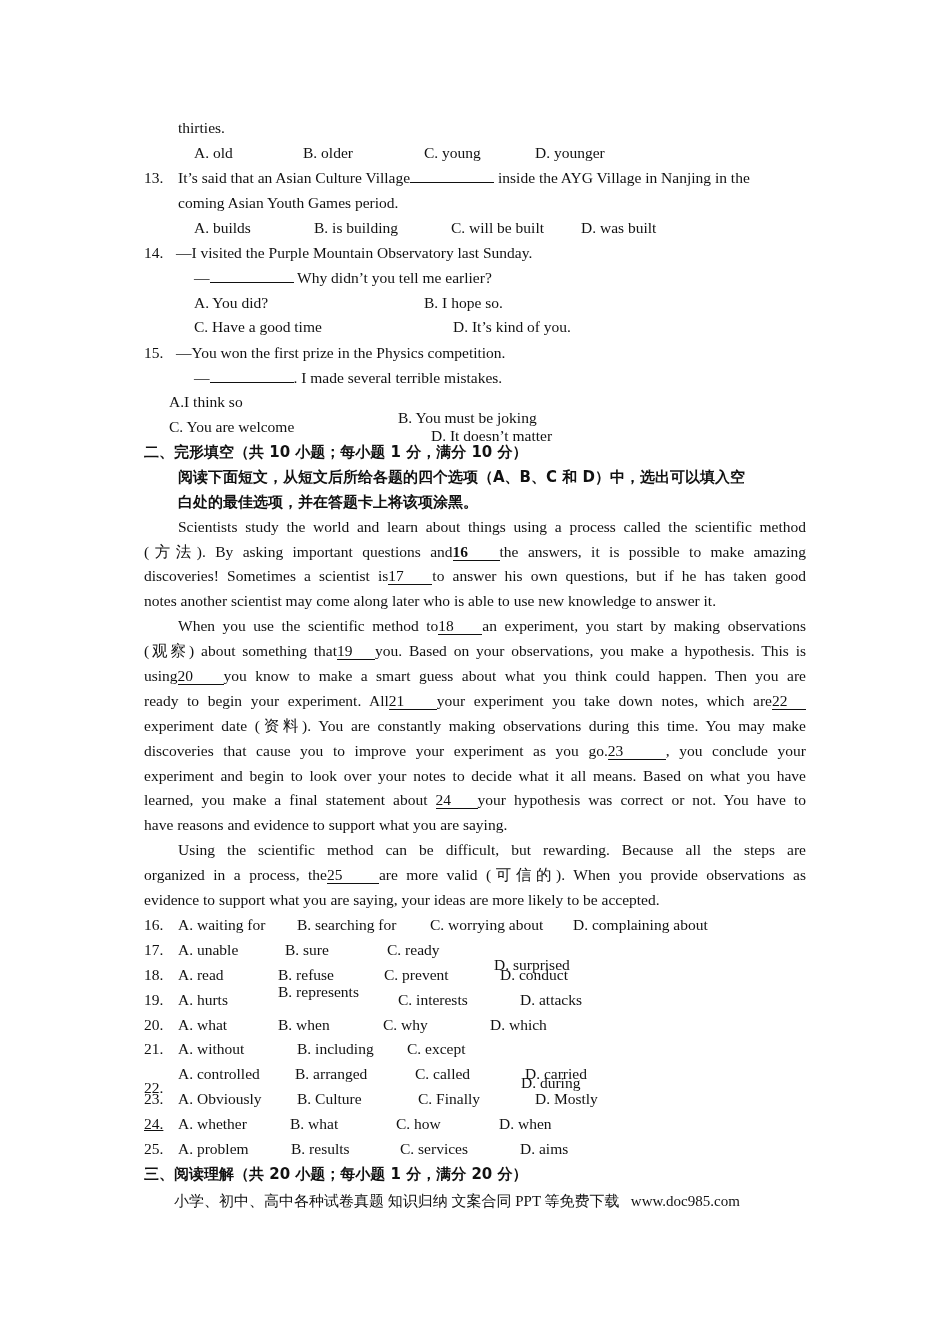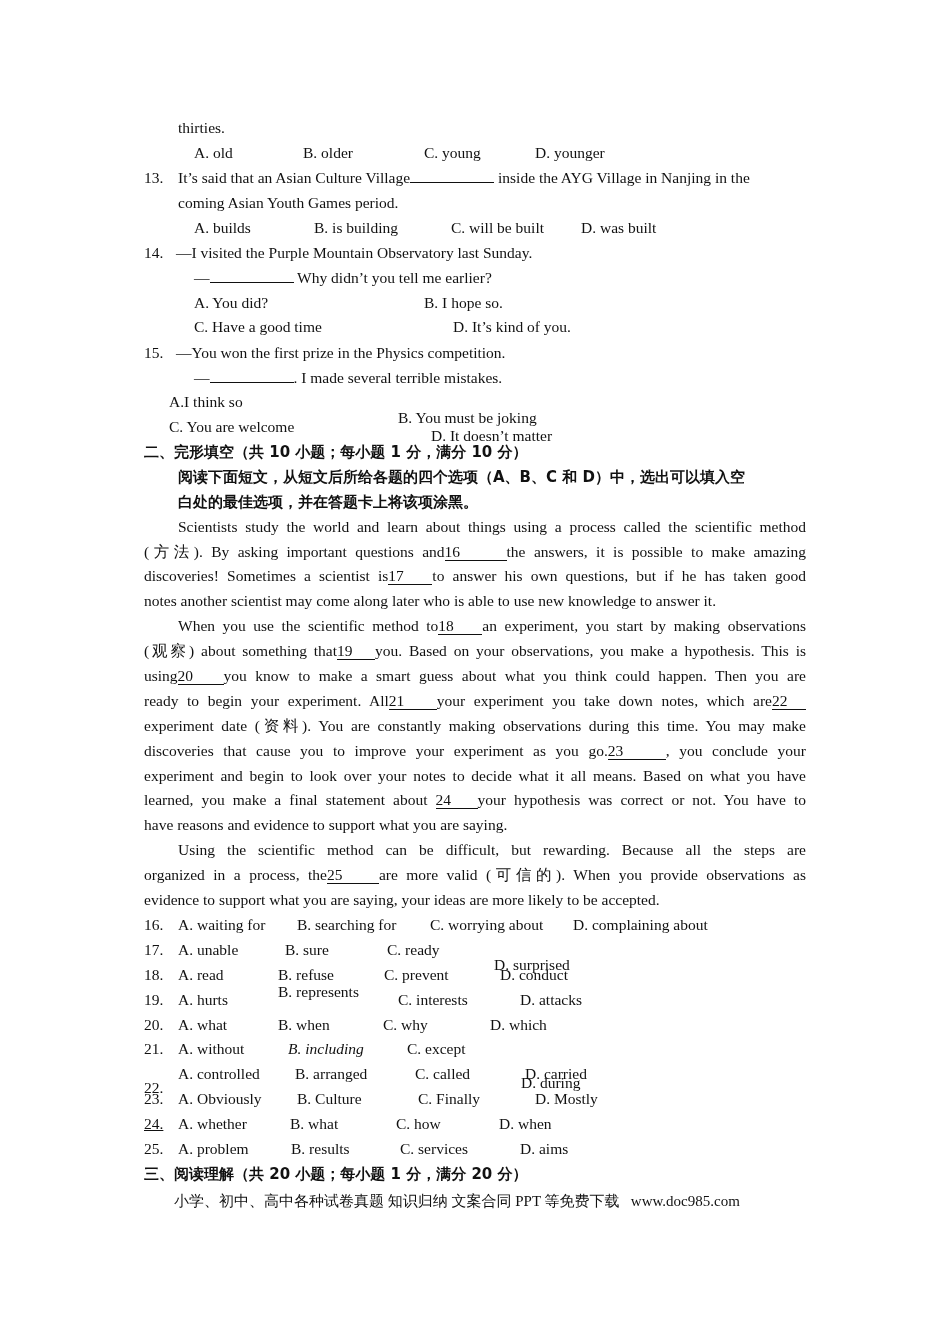--- a/index.html
+++ b/index.html
@@ -44,21 +44,21 @@
 <div class="opt" style="left:169px;top:392px;">A.I think so</div>
 <div class="opt" style="left:398px;top:396px;margin-top:12px;">B. You must be joking</div>
 <div class="opt" style="left:169px;top:417px;">C. You are welcome</div>
 <div class="opt" style="left:431px;top:426px;">D. It doesn’t matter</div>
 
 <div class="line bold" style="left:144px;top:442px;">二、完形填空（共 10 小题；每小题 1 分，满分 10 分）</div>
 <div class="line bold" style="left:178px;top:467px;">阅读下面短文，从短文后所给各题的四个选项（A、B、C 和 D）中，选出可以填入空</div>
 <div class="line bold" style="left:178px;top:492px;">白处的最佳选项，并在答题卡上将该项涂黑。</div>
 
 <div class="just" style="top:517px;left:178px;width:628px;">Scientists study the world and learn about things using a process called the scientific method</div>
-<div class="just" style="top:542px;"><span>(方法). By asking important questions and</span><span class="blank" style="width:62px;">16</span><span>the answers, it is possible to make amazing</span></div>
+<div class="just" style="top:542px;"><span>(方法). By asking important questions and</span><span class="blank" style="width:47px;font-weight:bold;">16</span><span>the answers, it is possible to make amazing</span></div>
 <div class="just" style="top:566px;"><span>discoveries! Sometimes a scientist is</span><span class="blank" style="width:44px;">17</span><span>to answer his own questions, but if he has taken good</span></div>
 <div class="just last" style="top:591px;">notes another scientist may come along later who is able to use new knowledge to answer it.</div>
 
 <div class="just" style="top:616px;left:178px;width:628px;"><span>When you use the scientific method to</span><span class="blank" style="width:44px;">18</span><span>an experiment, you start by making observations</span></div>
 <div class="just" style="top:641px;"><span>(观察) about something that</span><span class="blank" style="width:38px;">19</span><span>you. Based on your observations, you make a hypothesis. This is</span></div>
 <div class="just" style="top:666px;"><span>using</span><span class="blank" style="width:46px;">20</span><span>you know to make a smart guess about what you think could happen. Then you are</span></div>
 <div class="just" style="top:691px;"><span>ready to begin your experiment. All</span><span class="blank" style="width:48px;">21</span><span>your experiment you take down notes, which are</span><span class="blank" style="width:34px;">22</span></div>
 <div class="just" style="top:716px;">experiment date (资料). You are constantly making observations during this time. You may make</div>
 <div class="just" style="top:741px;"><span>discoveries that cause you to improve your experiment as you go.</span><span class="blank" style="width:58px;">23</span><span>, you conclude your</span></div>
 <div class="just" style="top:766px;">experiment and begin to look over your notes to decide what it all means. Based on what you have</div>
@@ -94,21 +94,21 @@
 <div class="opt" style="left:520px;top:990px;">D. attacks</div>
 
 <div class="line" style="left:144px;top:1015px;">20.</div>
 <div class="opt" style="left:178px;top:1015px;">A. what</div>
 <div class="opt" style="left:278px;top:1015px;">B. when</div>
 <div class="opt" style="left:383px;top:1015px;">C. why</div>
 <div class="opt" style="left:490px;top:1015px;">D. which</div>
 
 <div class="line" style="left:144px;top:1039px;">21.</div>
 <div class="opt" style="left:178px;top:1039px;">A. without</div>
-<div class="opt" style="left:288px;top:1039px;font-style:italic;">B. including</div>
+<div class="opt" style="left:297px;top:1039px;">B. including</div>
 <div class="opt" style="left:407px;top:1039px;">C. except</div>
 <div class="opt" style="left:521px;top:1039px;margin-top:34px;">D. during</div>
 
 <div class="line" style="left:144px;top:1064px;margin-top:14px;">22.</div>
 <div class="opt" style="left:178px;top:1064px;">A. controlled</div>
 <div class="opt" style="left:295px;top:1064px;">B. arranged</div>
 <div class="opt" style="left:415px;top:1064px;">C. called</div>
 <div class="opt" style="left:525px;top:1064px;">D. carried</div>
 
 <div class="line" style="left:144px;top:1089px;">23.</div>

